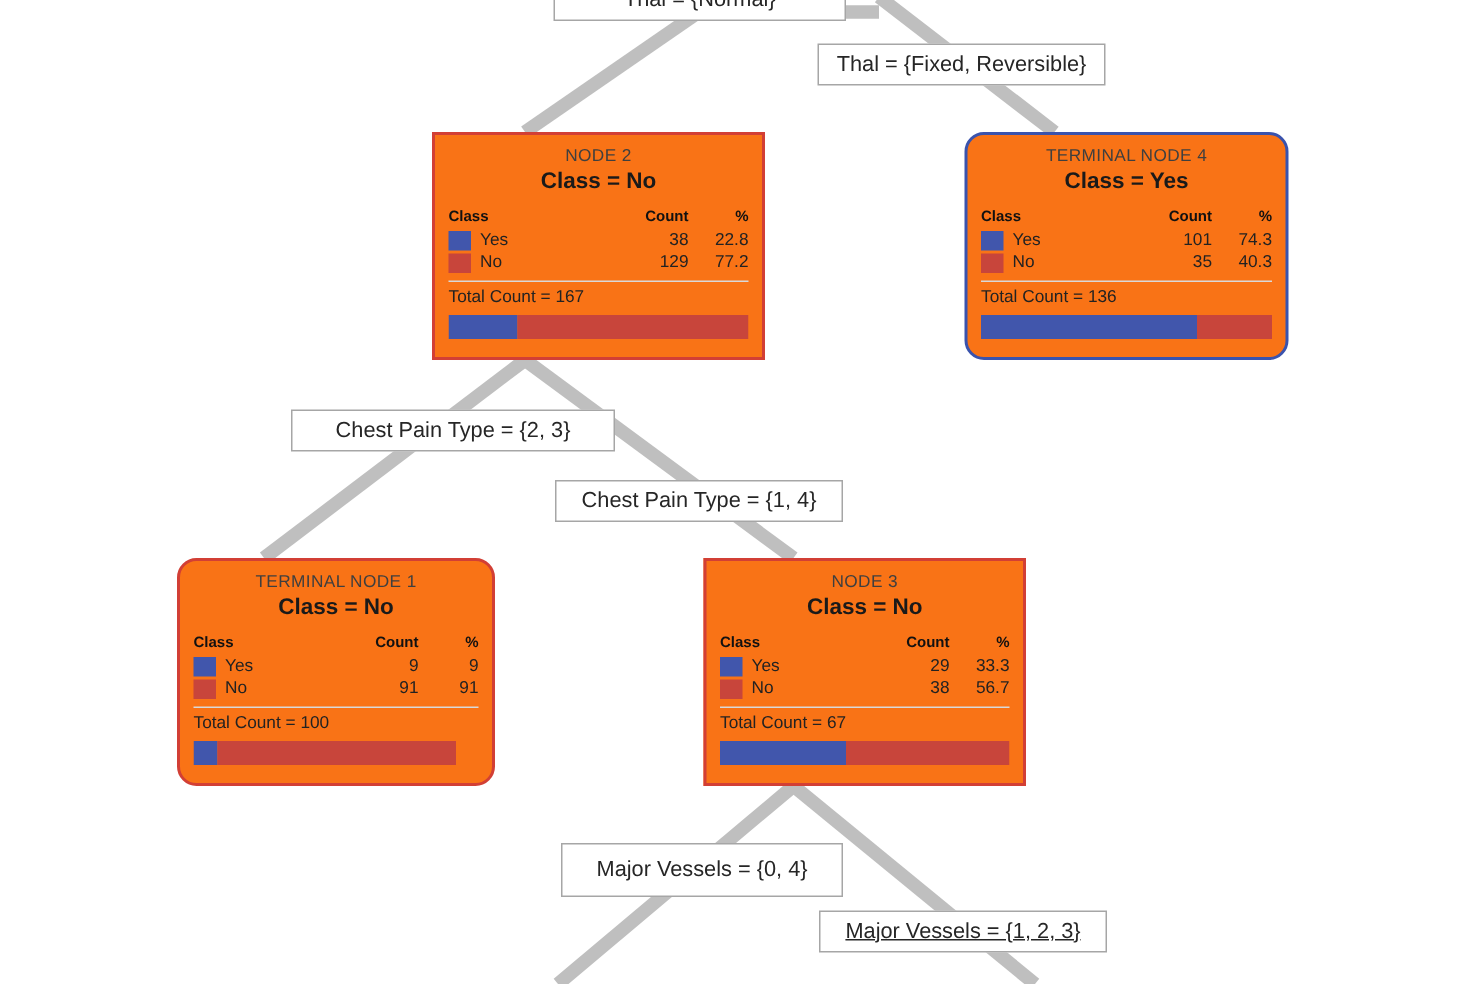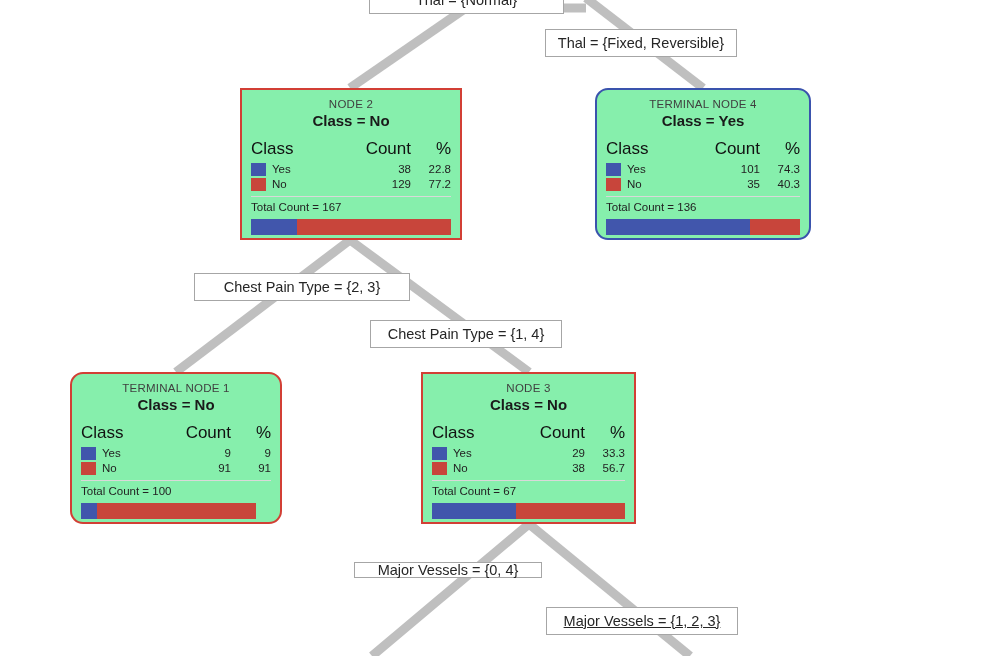--- a/index.html
+++ b/index.html
@@ -41,23 +41,24 @@
     justify-content: center;
     padding: 0 10px;
     white-space: nowrap;
     z-index: 5;
   }
 
   
   .node {
     position: absolute;
     box-sizing: border-box;
-    background: #86efac;
+    background: #f97316;
     z-index: 6;
     padding: 7px 9px 10px 9px;
+    margin-left: 48px;
   }
   .node.red    { border: 2px solid #d23f35; }
   .node.blue   { border: 2px solid #3a53ad; }
   .node.rounded { border-radius: 13px; }
 
   .node-title {
     text-align: center;
     font-size: 11.5px;
     letter-spacing: 0.25px;
     color: #3f3f3f;
@@ -72,22 +73,22 @@
     margin-bottom: 7px;
   }
 
   table.dist {
     width: 100%;
     border-collapse: collapse;
     font-size: 11.5px;
     color: #222222;
   }
   table.dist th {
-    font-weight: normal;
-    font-size: 17px;
+    font-weight: bold;
+    font-size: 10px;
     padding: 0 0 3px 0;
     color: #111111;
   }
   table.dist th.c-class { text-align: left; }
   table.dist th.c-count,
   table.dist th.c-pct   { text-align: right; }
 
   table.dist td { padding: 1px 0; vertical-align: middle; }
   table.dist td.c-class { text-align: left; }
   table.dist td.c-count,
@@ -161,21 +162,21 @@
   </div>
 
   <div class="split-label" style="left:194px; top:273px; width:216px; height:28px;">
     <span>Chest Pain Type = {2, 3}</span>
   </div>
 
   <div class="split-label" style="left:370px; top:320px; width:192px; height:28px;">
     <span>Chest Pain Type = {1, 4}</span>
   </div>
 
-  <div class="split-label" style="left:354px; top:562px; width:188px; height:16px;">
+  <div class="split-label" style="left:374px; top:562px; width:188px; height:36px;">
     <span>Major Vessels = {0, 4}</span>
   </div>
 
   <div class="split-label" style="left:546px; top:607px; width:192px; height:28px;text-decoration:underline;">
     <span>Major Vessels = {1, 2, 3}</span>
   </div>
 
   <div class="node red" style="left:240px; top:88px; width:222px; height:152px;">
     <div class="node-title">NODE 2</div>
     <div class="node-class">Class = No</div>

